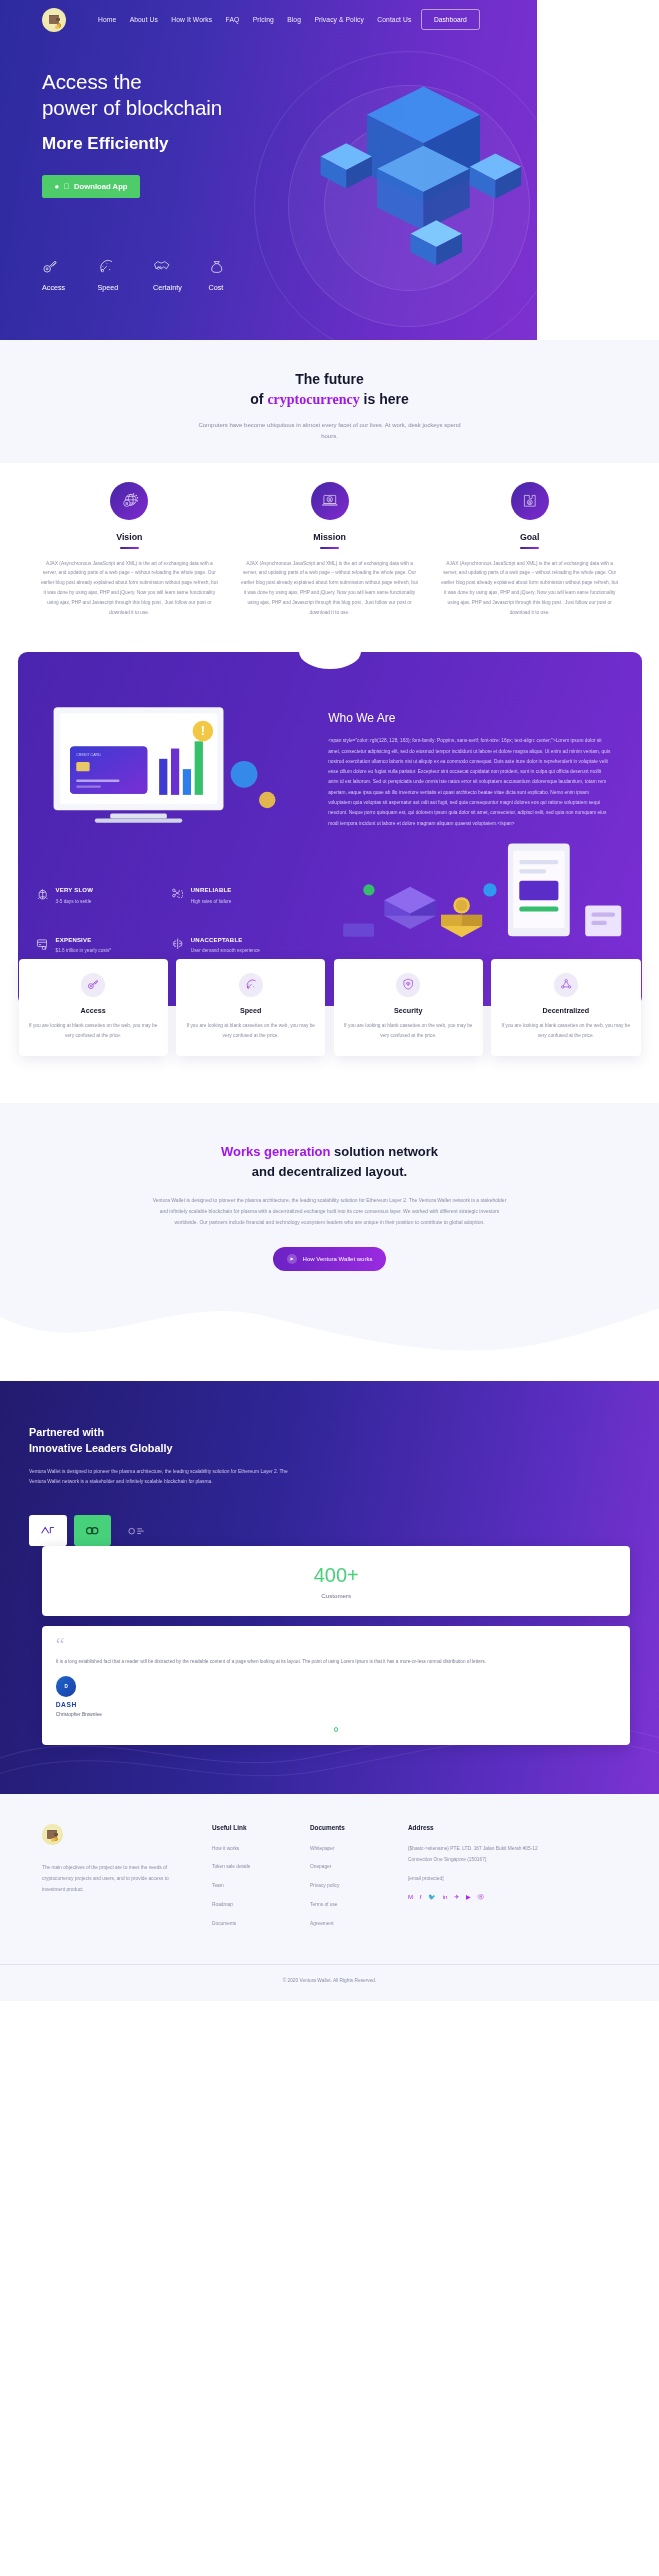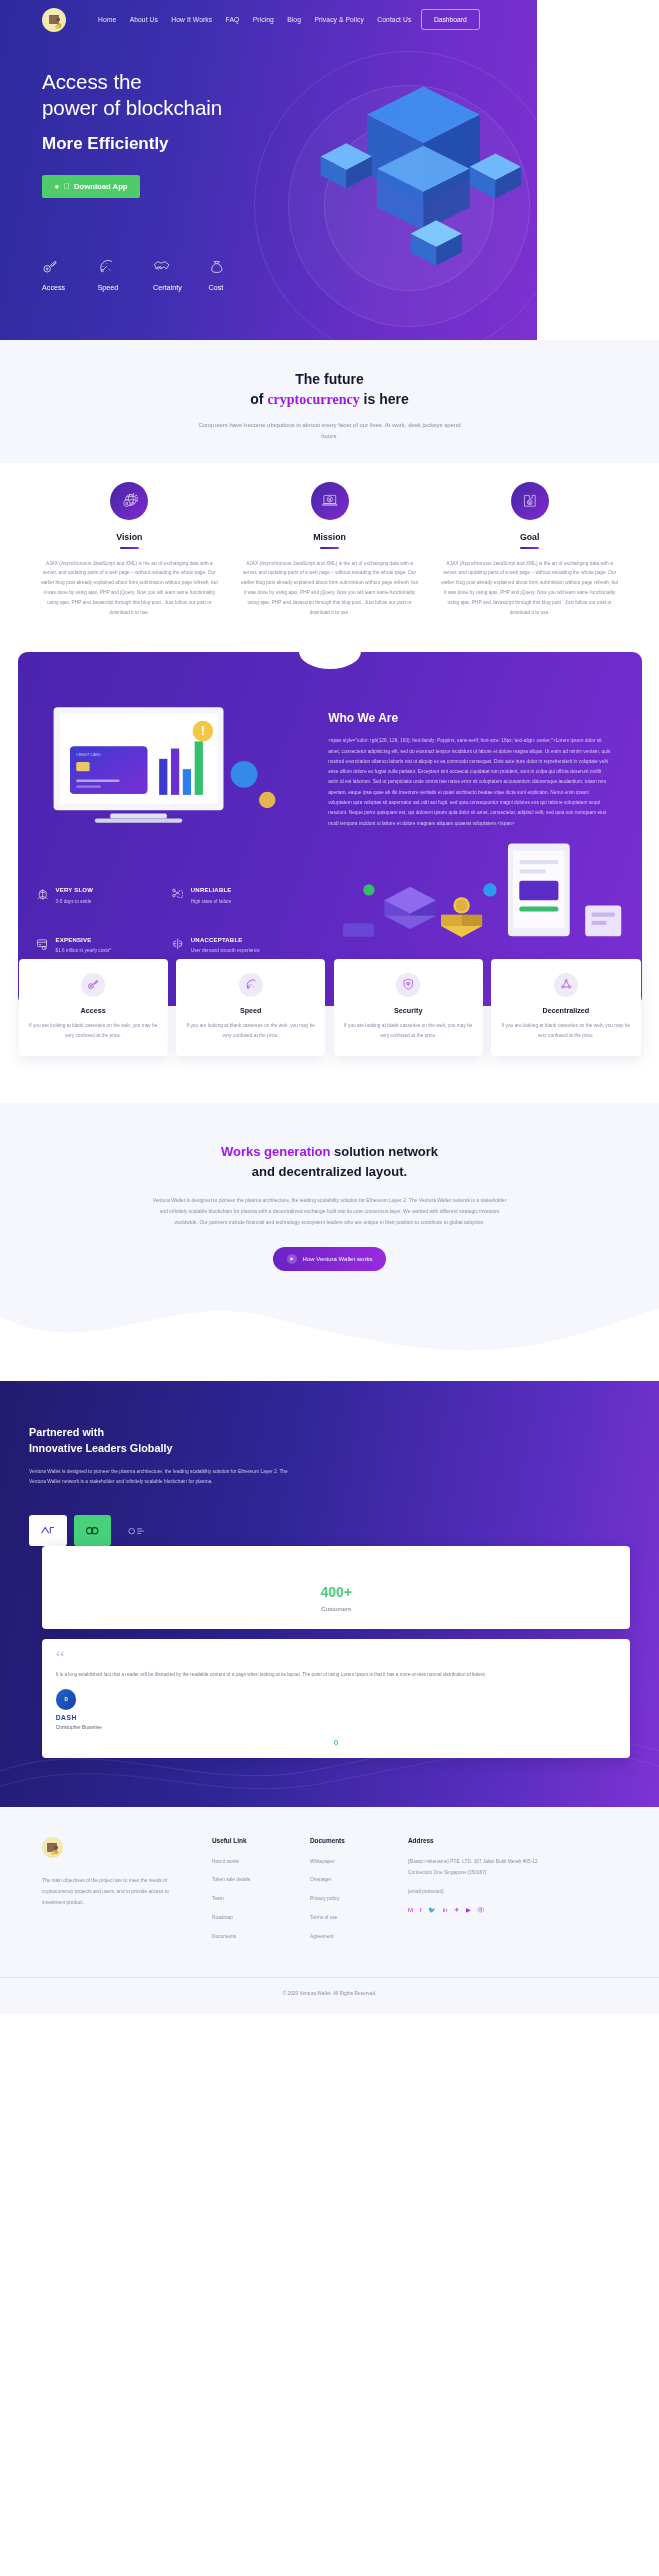--- a/index.html
+++ b/index.html
@@ -101,21 +101,21 @@
     border-radius:9.3px; overflow:hidden; padding:0 0 19.6px;
   }
   .who-notch {
     position:absolute; left:50%; transform:translateX(-50%); top:-1px;
     width:62px;height:18.5px;background:#fff;
     border-bottom-left-radius:31px 17.5px;border-bottom-right-radius:31px 17.5px;
   }
   .who-top { display:flex; padding:45px 20.6px 0 15.5px; }
   .who-art { width:289px; position:relative; }
   .who-txt { flex:1; padding:14.4px 8.2px 0 6.2px; }
-  .who-txt h3 { color:#fff; font-size:12px; font-weight:700; }
+  .who-txt h3 { color:#fff; font-size:12px; font-weight:400; }
   .who-txt p { color:#d9cdf3; font-size:4.8px; line-height:2.15; margin-top:11.3px; }
 
   .who-stats { display:flex; flex-wrap:wrap; padding:18.5px 0 0 18.5px; width:289px; }
   .stat { width:50%; display:flex; gap:6.2px; margin-bottom:16.5px; }
   .stat .sic { width:13.4px;height:13.4px;flex:0 0 auto;display:flex;align-items:flex-start;justify-content:center; }
   .stat .st { color:#fff; font-size:6px; font-weight:700; letter-spacing:0.2px; }
   .stat .ss { color:#cfc2ec; font-size:4.7px; margin-top:4.6px; line-height:1.75; }
   .who-bottom { display:flex; }
   .who-art2 { flex:1; position:relative; min-height:118px; }
 
@@ -174,21 +174,21 @@
   }
   .lc-white { background:#fff; color:#3b2a85; width:38px; }
   .lc-green { background:#46d17a; color:#0c4522; width:37px; }
   .lc-ghost { background:transparent; color:#cdbff0; width:49px; font-weight:400; font-size:5.2px; }
 
   .p-right { flex:1; padding-left:13.4px; }
   .stat-card {
     background:#fff; border-radius:4.1px; padding:17.5px 0 16.5px; text-align:center;
     box-shadow:0 3.1px 13.4px rgba(20,10,60,.18);
   }
-  .stat-card .num { font-size:14px; font-weight:700; color:#46d17a;margin-top:20px; }
+  .stat-card .num { font-size:20px; font-weight:400; color:#46d17a; }
   .stat-card .lbl { font-size:6.2px; color:#6f6f8c; margin-top:5.2px; }
   .quote-card {
     background:#fff; border-radius:4.1px; margin-top:10.3px; padding:12.4px 13.4px 13.4px;
     box-shadow:0 3.1px 13.4px rgba(20,10,60,.18); position:relative;
   }
   .qmark { font-size:19.6px; color:#c9c2e8; line-height:.75; font-family:"Liberation Serif", serif; }
   .quote-card p { font-size:4.7px; color:#7b7b96; line-height:2.1; margin-top:4.1px; }
   .q-logo {
     width:20.6px;height:20.6px;border-radius:50%;
     background:linear-gradient(135deg,#1d66c9,#1b3fa8);

